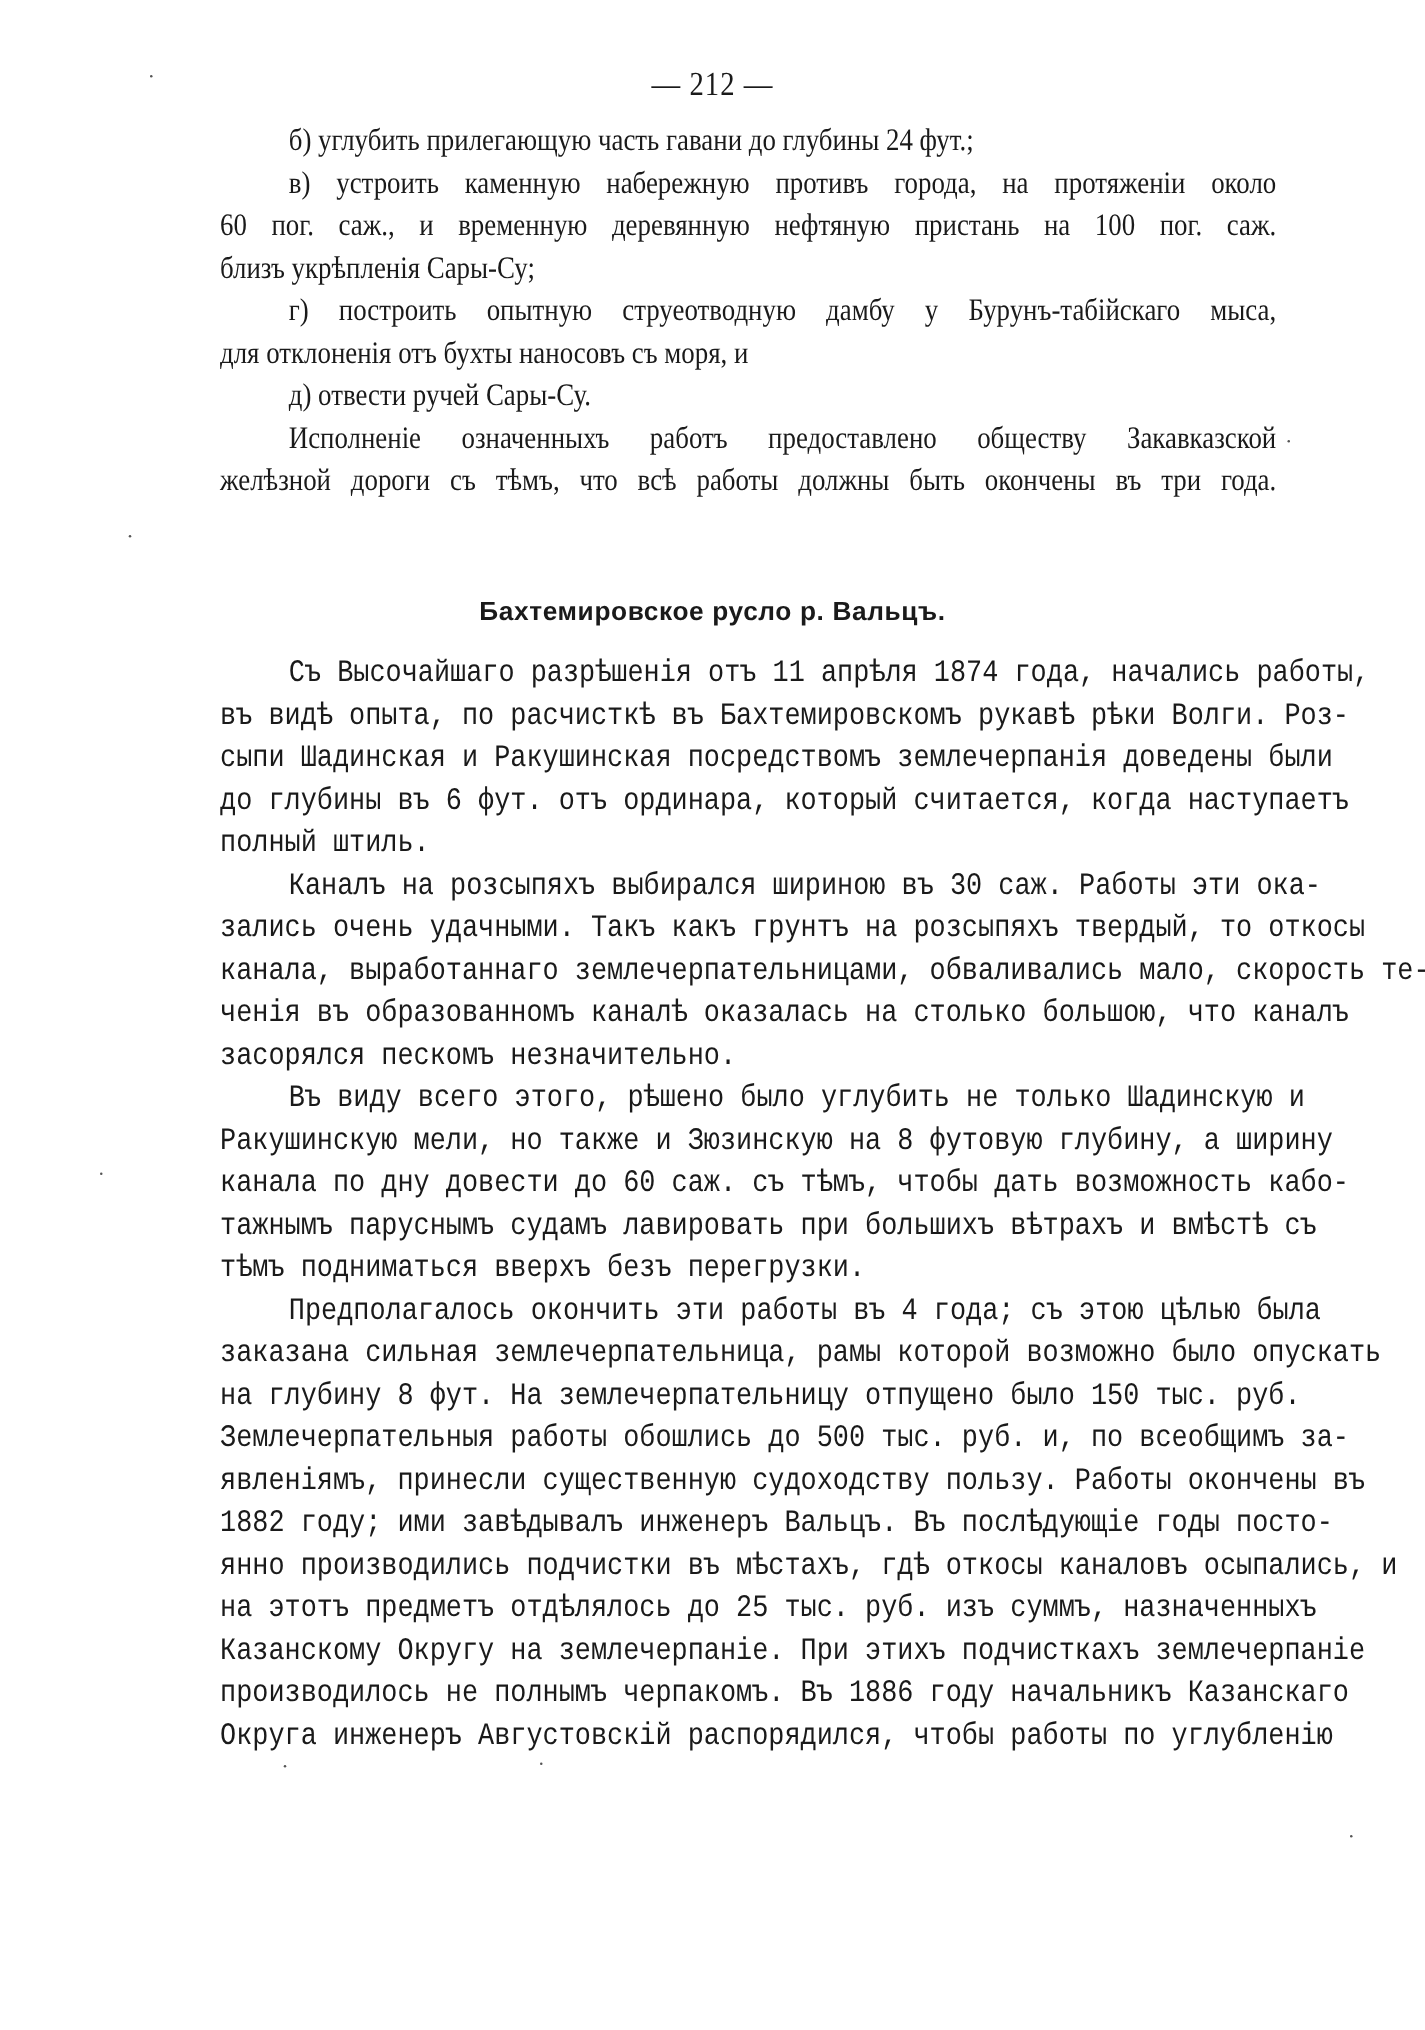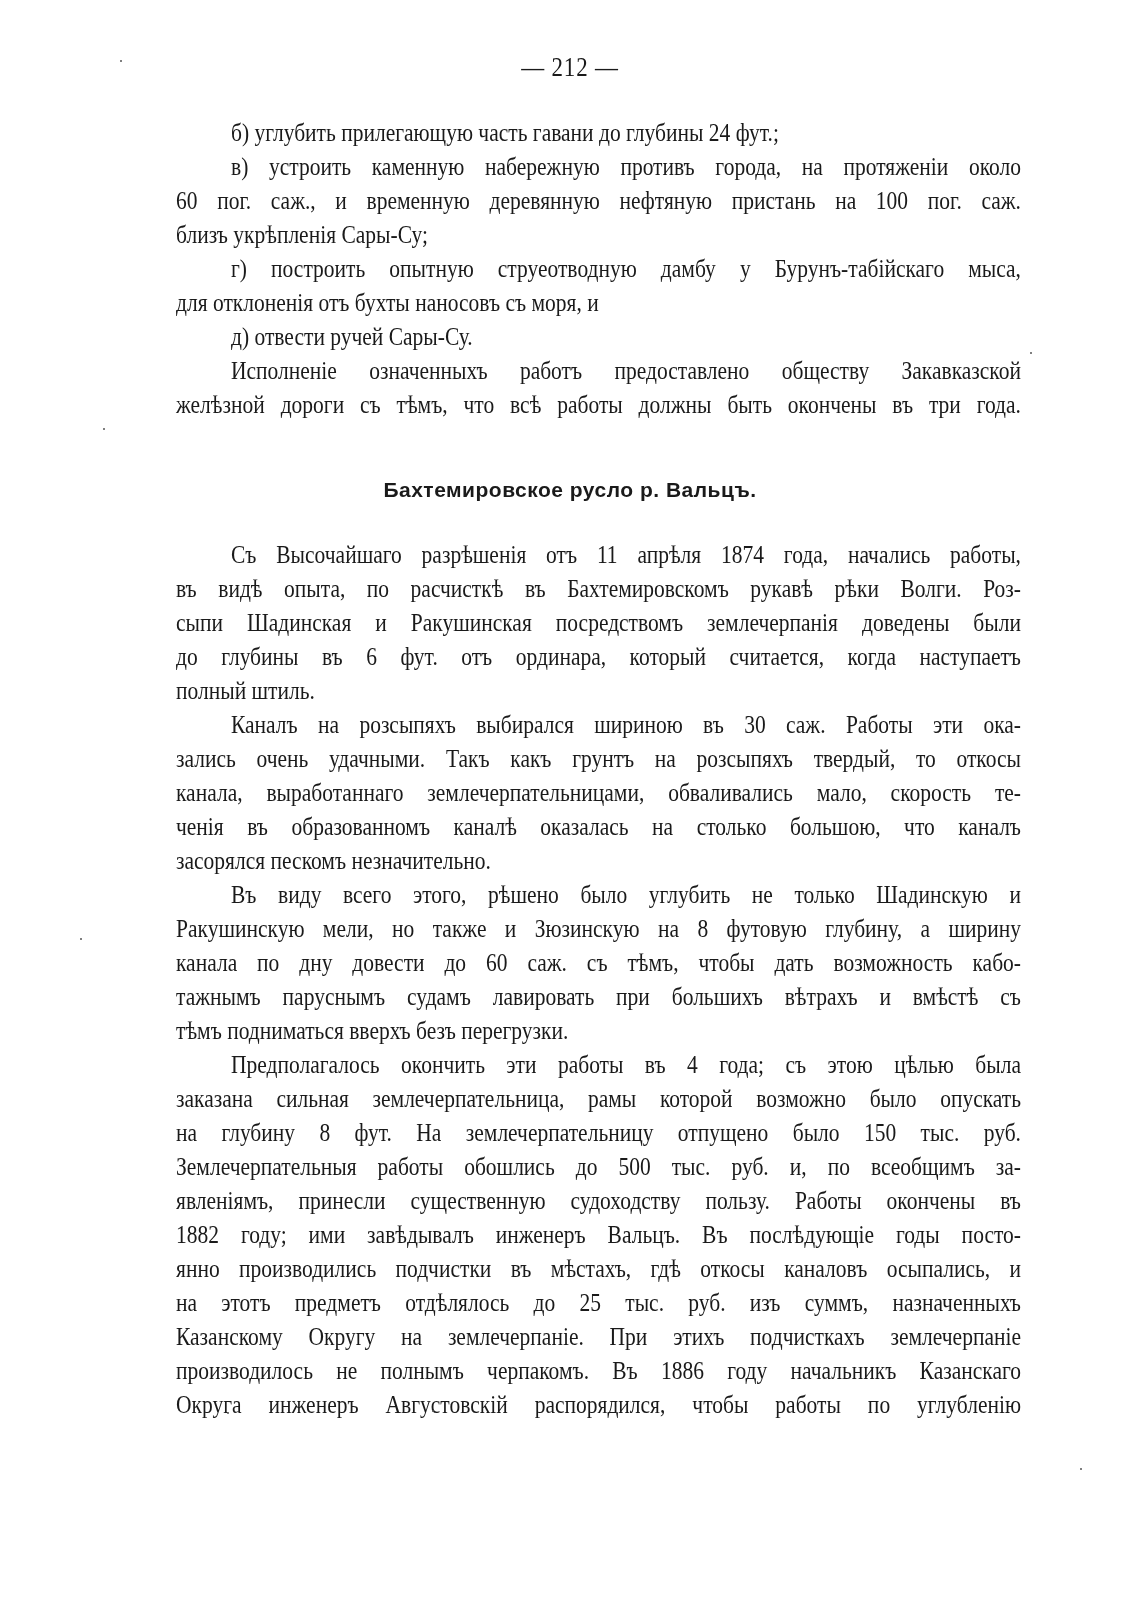--- a/index.html
+++ b/index.html
@@ -32,35 +32,35 @@
     font-family: "Liberation Sans", "DejaVu Sans", sans-serif;
     font-weight: bold; font-size: 21px; letter-spacing: 0.5px;
   }
   .speck { position: absolute; width: 2px; height: 2px; background: #555; border-radius: 1px; }
 </style>
 </head>
 <body>
 
 <div class="page-number">— 212 —</div>
 
-<div class="block" id="sec1" style="top:116px;">
+<div class="block" id="sec1" style="top:96px;">
     <div class="line last" style="margin-left: 0px; width: 918.605px; transform: scaleX(0.86);">б) углубить прилегающую часть гавани до глубины 24 фут.;</div>
     <div class="line" style="margin-left: 0px; width: 918.605px; transform: scaleX(0.86);">в) устроить каменную набережную противъ города, на протяженіи около</div>
     <div class="line" style="margin-left: -55px; width: 982.558px; transform: scaleX(0.86);">60 пог. саж., и временную деревянную нефтяную пристань на 100 пог. саж.</div>
     <div class="line last" style="margin-left: -55px; width: 982.558px; transform: scaleX(0.86);">близъ укрѣпленія Сары-Су;</div>
     <div class="line" style="margin-left: 0px; width: 918.605px; transform: scaleX(0.86);">г) построить опытную струеотводную дамбу у Бурунъ-табійскаго мыса,</div>
     <div class="line last" style="margin-left: -55px; width: 982.558px; transform: scaleX(0.86);">для отклоненія отъ бухты наносовъ съ моря, и</div>
     <div class="line last" style="margin-left: 0px; width: 918.605px; transform: scaleX(0.86);">д) отвести ручей Сары-Су.</div>
     <div class="line" style="margin-left: 0px; width: 918.605px; transform: scaleX(0.86);">Исполненіе означенныхъ работъ предоставлено обществу Закавказской</div>
     <div class="line" style="margin-left: -55px; width: 982.558px; transform: scaleX(0.86);">желѣзной дороги съ тѣмъ, что всѣ работы должны быть окончены въ три года.</div>
   </div>
 
 <div class="heading">Бахтемировское русло р. Вальцъ.</div>
 
-<div class="block" id="sec2" style="top:538px;">
+<div class="block" id="sec2" style="top:522px;font-family:Liberation Mono, monospace;">
     <div class="line" style="margin-left: 0px; width: 918.605px; transform: scaleX(0.86);">Съ Высочайшаго разрѣшенія отъ 11 апрѣля 1874 года, начались работы,</div>
     <div class="line" style="margin-left: -55px; width: 982.558px; transform: scaleX(0.86);">въ видѣ опыта, по расчисткѣ въ Бахтемировскомъ рукавѣ рѣки Волги. Роз-</div>
     <div class="line" style="margin-left: -55px; width: 982.558px; transform: scaleX(0.86);">сыпи Шадинская и Ракушинская посредствомъ землечерпанія доведены были</div>
     <div class="line" style="margin-left: -55px; width: 982.558px; transform: scaleX(0.86);">до глубины въ 6 фут. отъ ординара, который считается, когда наступаетъ</div>
     <div class="line last" style="margin-left: -55px; width: 982.558px; transform: scaleX(0.86);">полный штиль.</div>
     <div class="line" style="margin-left: 0px; width: 918.605px; transform: scaleX(0.86);">Каналъ на розсыпяхъ выбирался шириною въ 30 саж. Работы эти ока-</div>
     <div class="line" style="margin-left: -55px; width: 982.558px; transform: scaleX(0.86);">зались очень удачными. Такъ какъ грунтъ на розсыпяхъ твердый, то откосы</div>
     <div class="line" style="margin-left: -55px; width: 982.558px; transform: scaleX(0.86);">канала, выработаннаго землечерпательницами, обваливались мало, скорость те-</div>
     <div class="line" style="margin-left: -55px; width: 982.558px; transform: scaleX(0.86);">ченія въ образованномъ каналѣ оказалась на столько большою, что каналъ</div>
     <div class="line last" style="margin-left: -55px; width: 982.558px; transform: scaleX(0.86);">засорялся пескомъ незначительно.</div>

